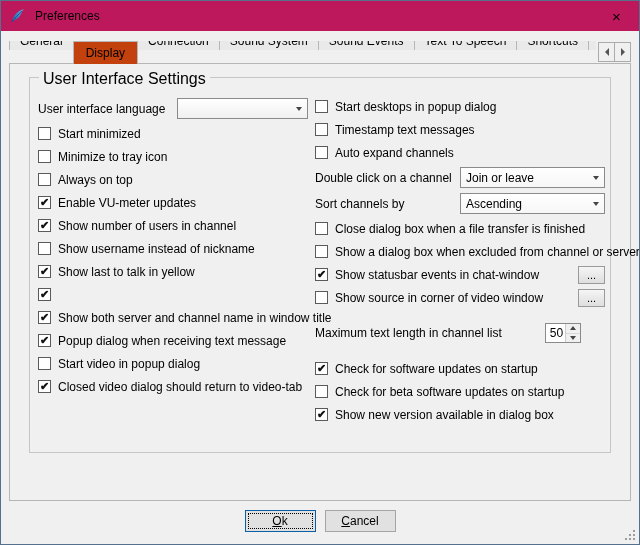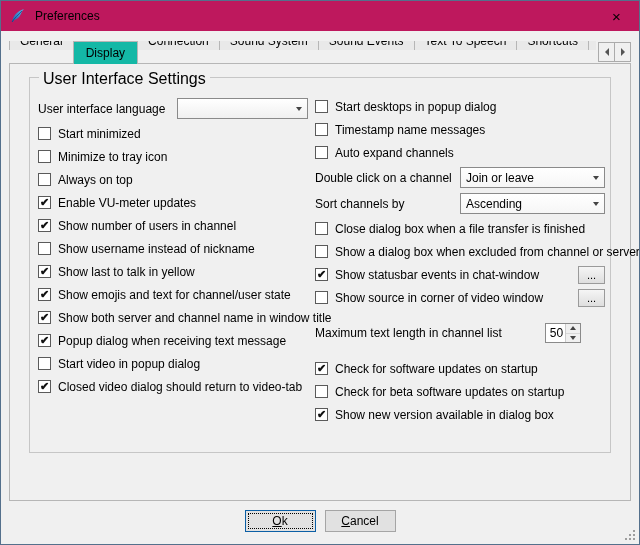--- a/index.html
+++ b/index.html
@@ -12,21 +12,21 @@
   .app-icon{margin-left:9px;width:16px;height:16px;flex:none;}
   .window-title{margin-left:9px;font-size:12px;}
   .close-btn{margin-left:auto;width:45px;height:30px;display:flex;align-items:center;justify-content:center;
              font-size:15px;color:#000;cursor:default;}
   
   .tabstrip{position:absolute;top:40px;left:8px;right:8px;height:23px;display:flex;align-items:flex-end;z-index:2;}
   .tabs{flex:1;display:flex;align-items:flex-end;height:23px;overflow:hidden;white-space:nowrap;}
   .tab{flex:none;height:20px;margin-bottom:14px;padding:0 10px;display:flex;align-items:center;
        background:#e9e9e9;border:1px solid #b6b6b6;border-bottom:none;font-size:12px;}
   .tab + .tab{margin-left:-1px;}
-  .tab.selected{height:23px;margin-bottom:0;background:#14b8a6;padding:8px 12px;position:relative;z-index:3;}
+  .tab.selected{height:23px;margin-bottom:0;background:#c2410c;padding:8px 12px;position:relative;z-index:3;}
   .tab-scrollers{flex:none;display:flex;height:20px;margin-left:2px;margin-bottom:2px;}
   .tab-scroll{width:17px;height:20px;background:#f0f0f0;border:1px solid #ababab;
               display:flex;align-items:center;justify-content:center;}
   .tab-scroll + .tab-scroll{margin-left:-1px;}
   .arr-left{width:0;height:0;border-top:4px solid transparent;border-bottom:4px solid transparent;border-right:4px solid #555;}
   .arr-right{width:0;height:0;border-top:4px solid transparent;border-bottom:4px solid transparent;border-left:4px solid #555;}
   
   .panel{position:absolute;top:62px;left:8px;right:8px;height:438px;border:1px solid #b6b6b6;background:#f0f0f0;z-index:1;}
   
   .groupbox{position:absolute;left:19px;right:19px;top:13px;bottom:47px;border:1px solid #c6c6c6;}
@@ -147,21 +147,20 @@
             <div class="check-row">
               <span class="checkbox"></span>
               <span class="check-label">Show username instead of nickname</span>
             </div>
             <div class="check-row">
               <span class="checkbox">✔</span>
               <span class="check-label">Show last to talk in yellow</span>
             </div>
             <div class="check-row">
               <span class="checkbox">✔</span>
-              <span class="check-label">Show emojis and text for channel/user state</span>
             </div>
             <div class="check-row">
               <span class="checkbox">✔</span>
               <span class="check-label">Show both server and channel name in window title</span>
             </div>
             <div class="check-row">
               <span class="checkbox">✔</span>
               <span class="check-label">Popup dialog when receiving text message</span>
             </div>
             <div class="check-row">
@@ -176,21 +175,21 @@
       </div>
 
       <div class="col-right">
         <div>
             <div class="check-row">
               <span class="checkbox"></span>
               <span class="check-label">Start desktops in popup dialog</span>
             </div>
             <div class="check-row">
               <span class="checkbox"></span>
-              <span class="check-label">Timestamp name messages</span>
+              <span class="check-label">Timestamp text messages</span>
             </div>
             <div class="check-row">
               <span class="checkbox"></span>
               <span class="check-label">Auto expand channels</span>
             </div>
           </div>
 
         <div class="combo-row">
           <span class="lbl">Double click on a channel</span>
           <div class="combobox">

